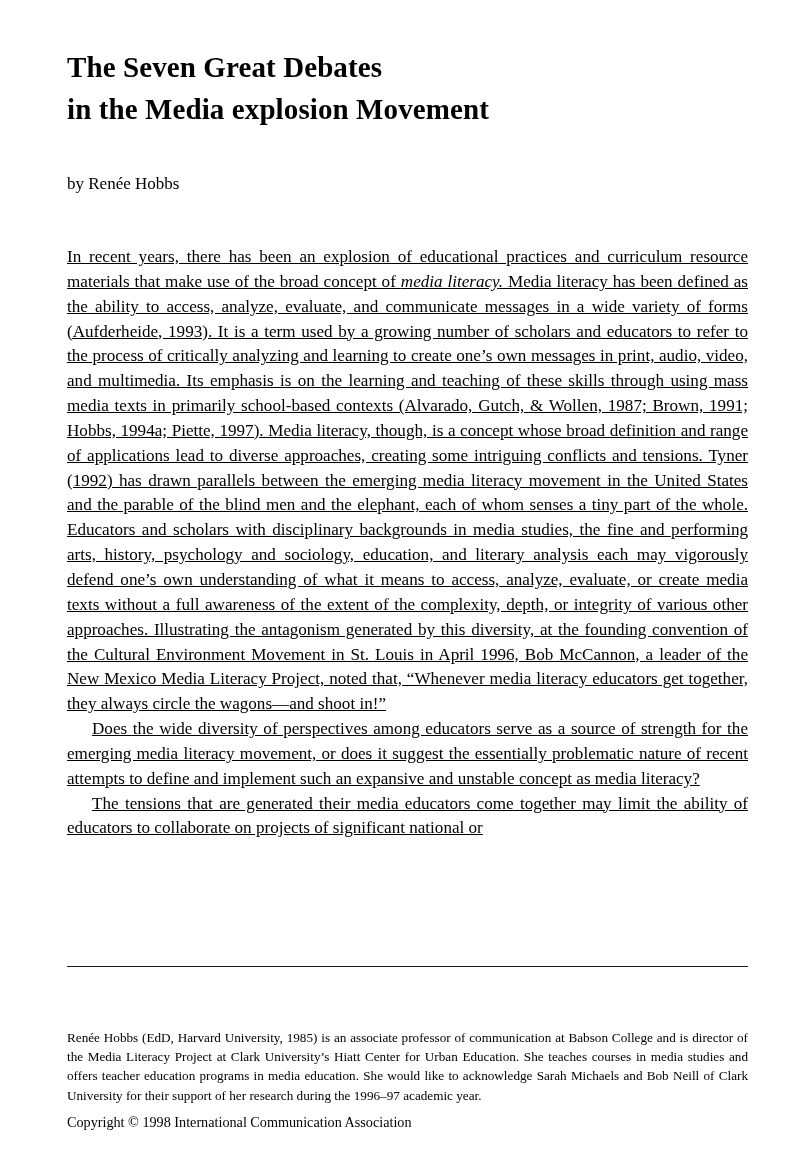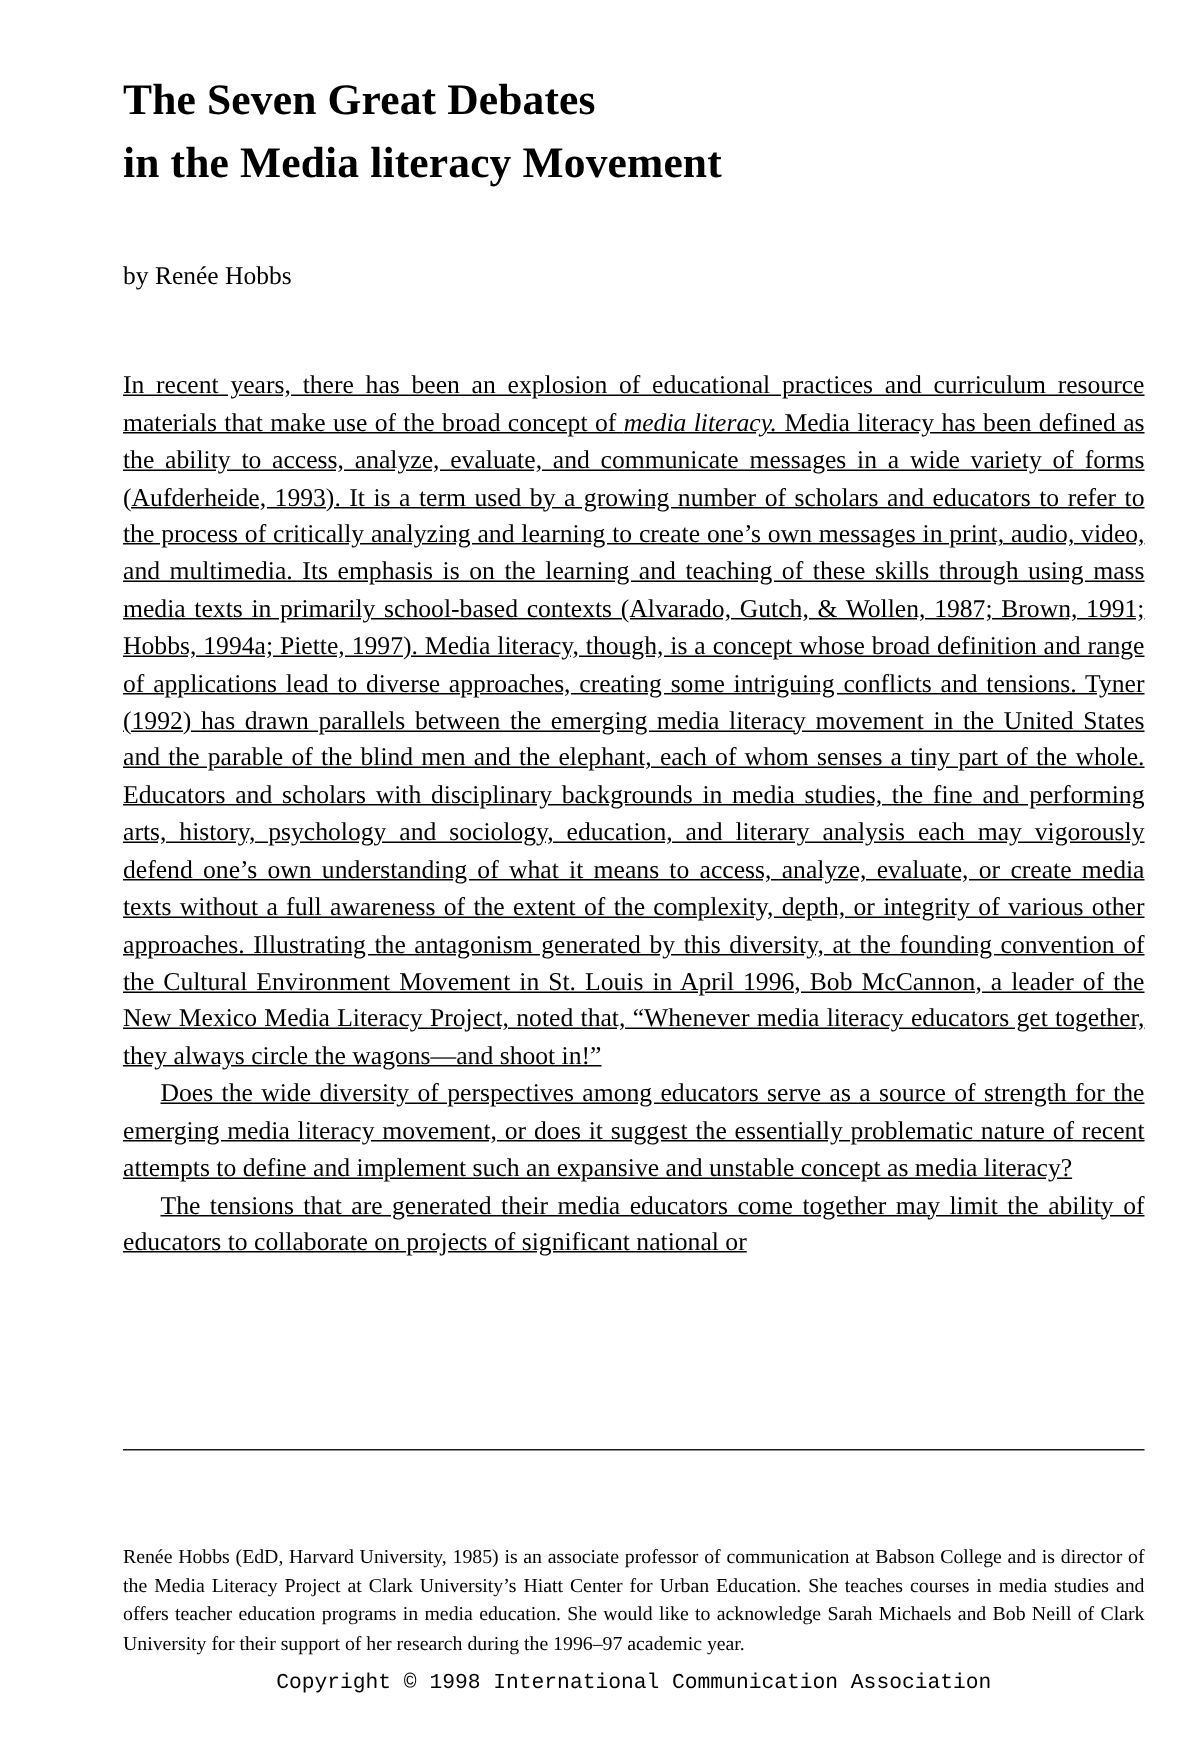--- a/index.html
+++ b/index.html
@@ -12,21 +12,20 @@
     height: 1160px;
     font-family: "Liberation Serif", "DejaVu Serif", serif;
     color: #000000;
     overflow: hidden;
   }
   .page {
     position: relative;
     width: 664px;
     height: 1160px;
     box-sizing: border-box;
-    margin-left: 15px;
   }
   .content {
     position: absolute;
     left: 67px;
     top: 0;
     width: 681px;
   }
 
   
   .title {
@@ -91,34 +90,33 @@
 
   
   .copyright {
     position: absolute;
     left: 67px;
     top: 1112px;
     width: 681px;
     margin: 0;
     font-size: 14.2px;
     line-height: 20px;
-    text-align: center;
-    font-family: Liberation Mono, monospace;
+    text-align: left;
   }
 </style>
 </head>
 <body>
 
 <div class="page">
 
   <div class="content">
 
     <h1 class="title">
       <span class="title-line">The Seven Great Debates</span>
-      <span class="title-line">in the Media literacy Movement</span>
+      <span class="title-line">in the Media explosion Movement</span>
     </h1>
 
     <p class="byline">by Renée Hobbs</p>
 
     <div class="body-block">
       <p class="body-p"><span>In recent years, there has been an explosion of educational practices and curriculum resource materials that make use of the broad concept of </span><span class="ital">media literacy.</span><span> Media literacy has been defined as the ability to access, analyze, evaluate, and communicate messages in a wide variety of forms (Aufderheide, 1993). It is a term used by a growing number of scholars and educators to refer to the process of critically analyzing and learning to create one’s own messages in print, audio, video, and multimedia. Its emphasis is on the learning and teaching of these skills through using mass media texts in primarily school-based contexts (Alvarado, Gutch, &amp; Wollen, 1987; Brown, 1991; Hobbs, 1994a; Piette, 1997). Media literacy, though, is a concept whose broad definition and range of applications lead to diverse approaches, creating some intriguing conflicts and tensions. Tyner (1992) has drawn parallels between the emerging media literacy movement in the United States and the parable of the blind men and the elephant, each of whom senses a tiny part of the whole. Educators and scholars with disciplinary backgrounds in media studies, the fine and performing arts, history, psychology and sociology, education, and literary analysis each may vigorously defend one’s own understanding of what it means to access, analyze, evaluate, or create media texts without a full awareness of the extent of the complexity, depth, or integrity of various other approaches. Illustrating the antagonism generated by this diversity, at the founding convention of the Cultural Environment Movement in St. Louis in April 1996, Bob McCannon, a leader of the New Mexico Media Literacy Project, noted that, “Whenever media literacy educators get together, they always circle the wagons—and shoot in!”</span></p>
       <p class="body-p indent"><span>Does the wide diversity of perspectives among educators serve as a source of strength for the emerging media literacy movement, or does it suggest the essentially problematic nature of recent attempts to define and implement such an expansive and unstable concept as media literacy?</span></p>
       <p class="body-p indent"><span>The tensions that are generated their media educators come together may limit the ability of educators to collaborate on projects of significant national or</span></p>
     </div>
 

